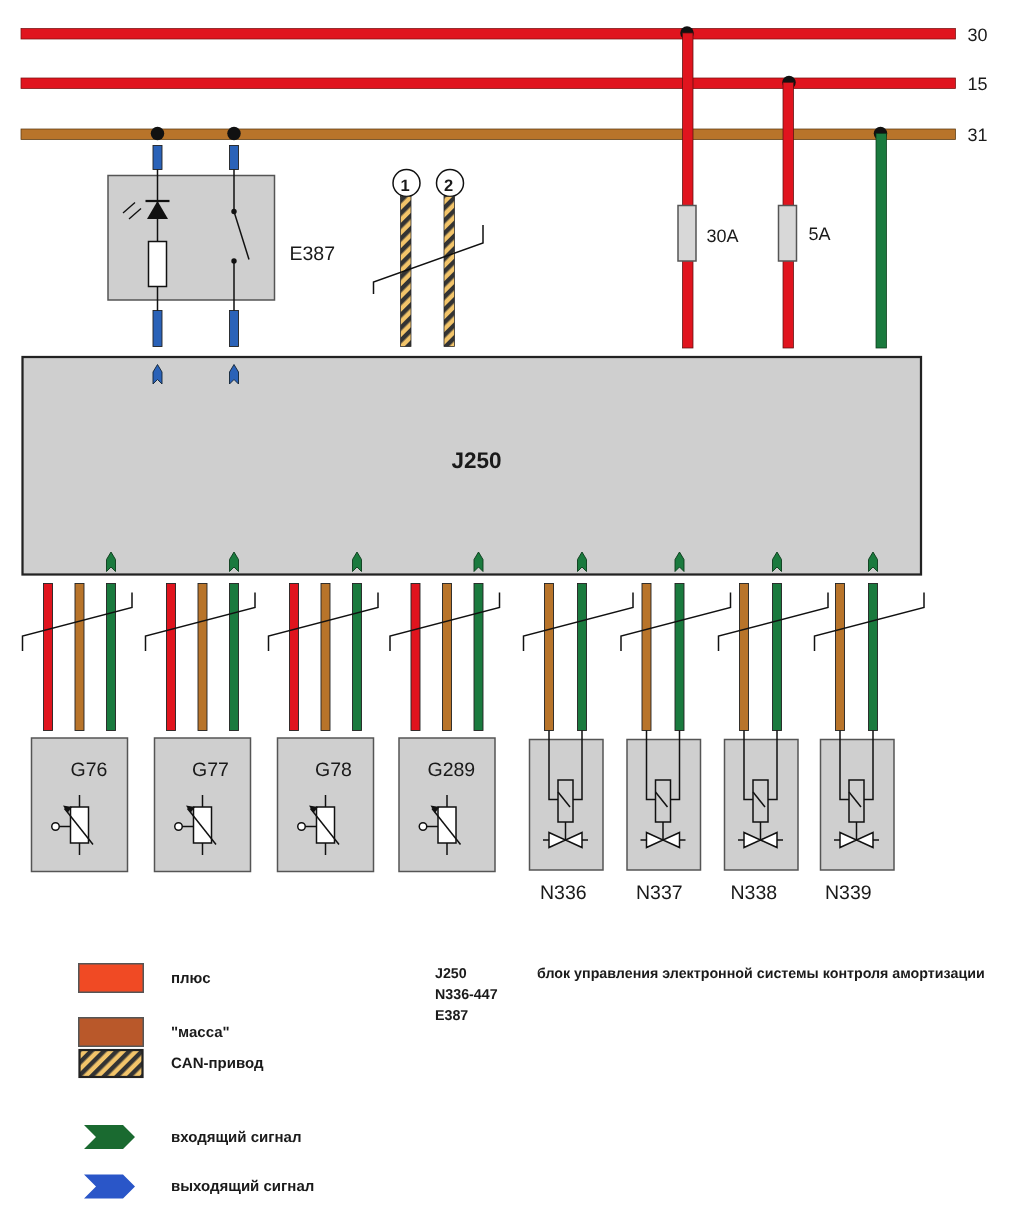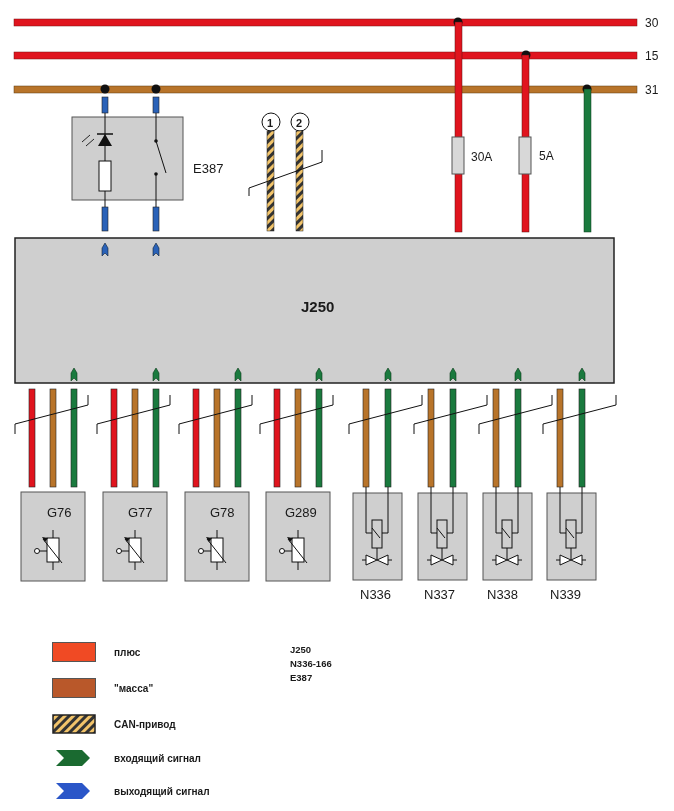--- a/index.html
+++ b/index.html
@@ -222,21 +222,21 @@
 
 <div class="legend">
   <div class="leg-row" style="top:11px">
     <div class="leg-sw" id="swPlus" style="background: rgb(240, 74, 36);"></div>
     <span class="leg-txt">плюс</span>
   </div>
   <div class="leg-row" style="top:47px">
     <div class="leg-sw" id="swGround" style="background: rgb(185, 88, 42);"></div>
     <span class="leg-txt">"масса"</span>
   </div>
-  <div class="leg-row" style="top:83px">
+  <div class="leg-row" style="top:68px">
     <svg class="leg-arrow" viewBox="0 0 44 20">
       <rect x="1" y="1" width="42" height="18" fill="url(#canStripe)" stroke="#222" stroke-width="1.5"></rect>
     </svg>
     <span class="leg-txt">CAN-привод</span>
   </div>
   <div class="leg-row" style="top:150px">
     <svg class="leg-arrow" viewBox="0 0 44 20">
       <path d="M4,2 H30 L38,10 L30,18 H4 L12,10 Z" fill="#2a56c8"></path>
     </svg>
     <span class="leg-txt">выходящий сигнал</span>
@@ -245,20 +245,21 @@
     <svg class="leg-arrow" viewBox="0 0 44 20">
       <path d="M4,2 H30 L38,10 L30,18 H4 L12,10 Z" fill="#1a6a30"></path>
     </svg>
     <span class="leg-txt">входящий сигнал</span>
   </div>
 </div>
 
 <div class="abbr">
   <div class="abbr-row">
     <span class="abbr-code">J250</span>
+    <span>блок управления электронной системы контроля  амортизации</span>
   </div>
   <div class="abbr-row">
-    <span class="abbr-code">N336-166</span>
+    <span class="abbr-code">N336-447</span>
   </div>
   <div class="abbr-row">
     <span class="abbr-code">E387</span>
   </div>
 </div>
 
 </body></html>

